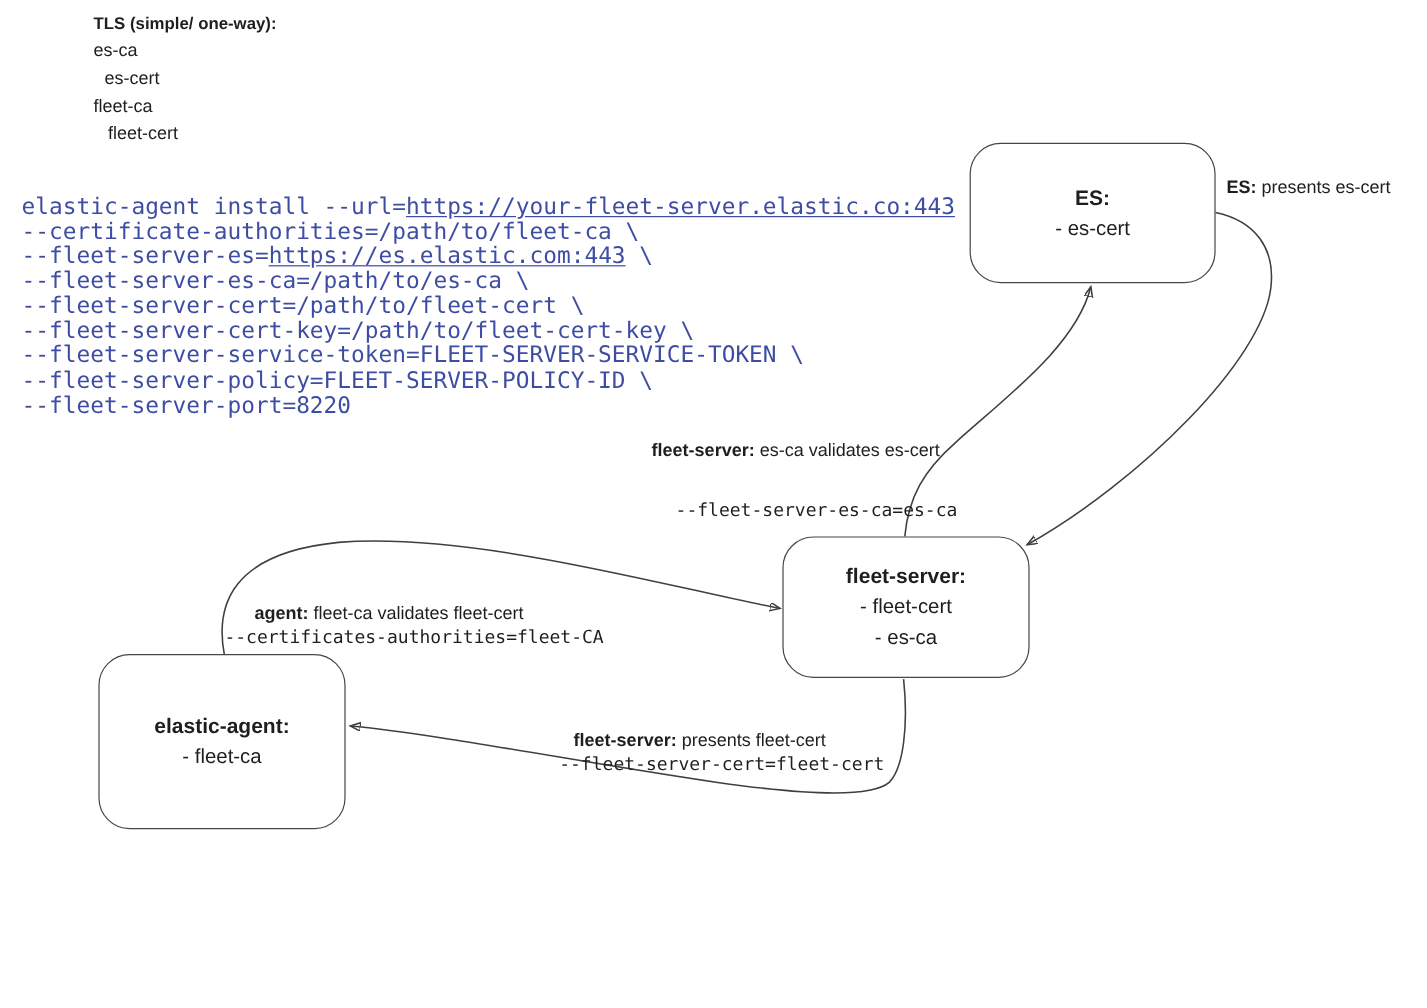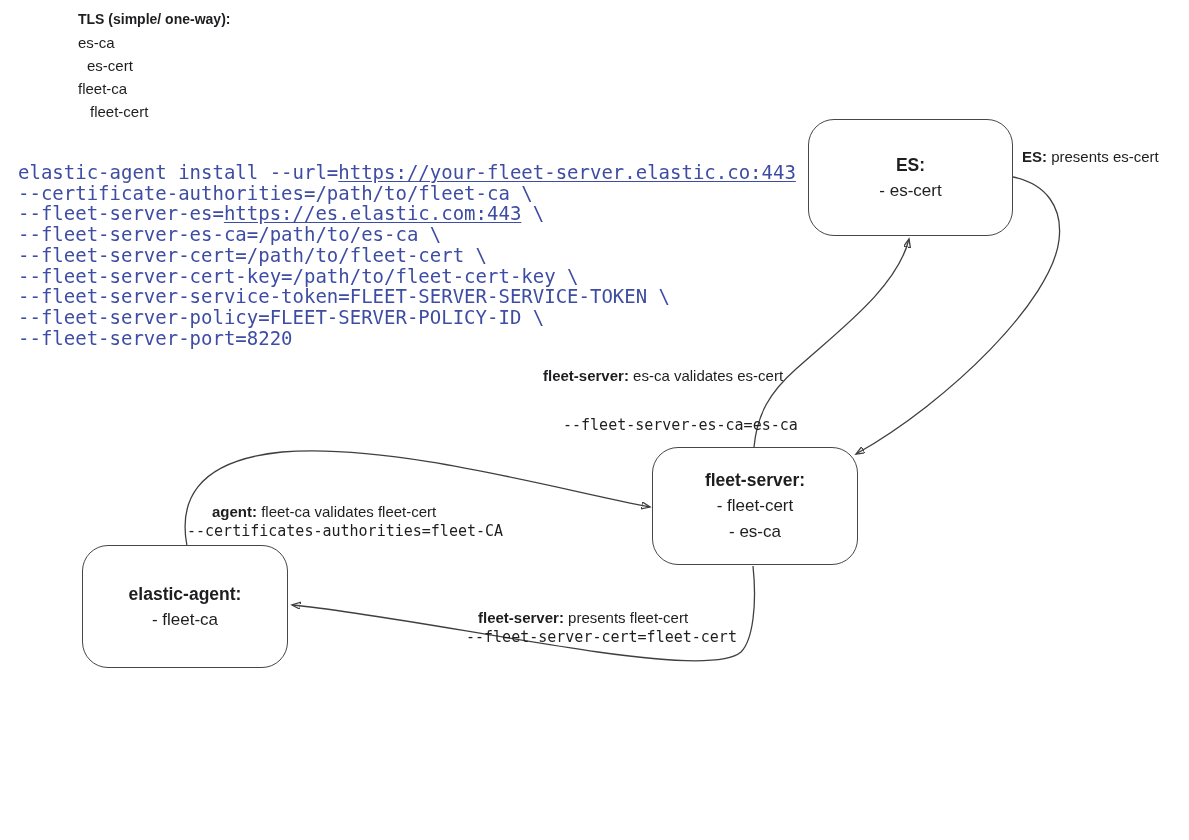--- a/index.html
+++ b/index.html
@@ -47,21 +47,21 @@
     flex-direction: column;
     align-items: center;
     justify-content: center;
     text-align: center;
     font-size: 17px;
     line-height: 26px;
   }
   .node .node-title { font-weight: bold; font-size: 17.5px; }
   .node-es          { left: 808px; top: 119px; width: 205px; height: 117px; }
   .node-fleet       { left: 652px; top: 447px; width: 206px; height: 118px; }
-  .node-agent       { left:  82px; top: 545px; width: 206px; height: 123px; }
+  .node-agent       { left:  82px; top: 545px; width: 206px; height: 146px; }
 
   
   .edge-label { position: absolute; font-size: 15px; line-height: 19px; white-space: nowrap; }
   .edge-label b { font-weight: bold; }
   .edge-label .mono {
     font-family: "DejaVu Sans Mono", "Liberation Mono", monospace;
     font-size: 15px; line-height: 20px;
   }
   .lbl-es-presents     { left: 1022px; top: 147px; }
   .lbl-fleet-validates { left: 543px;  top: 366px; }

